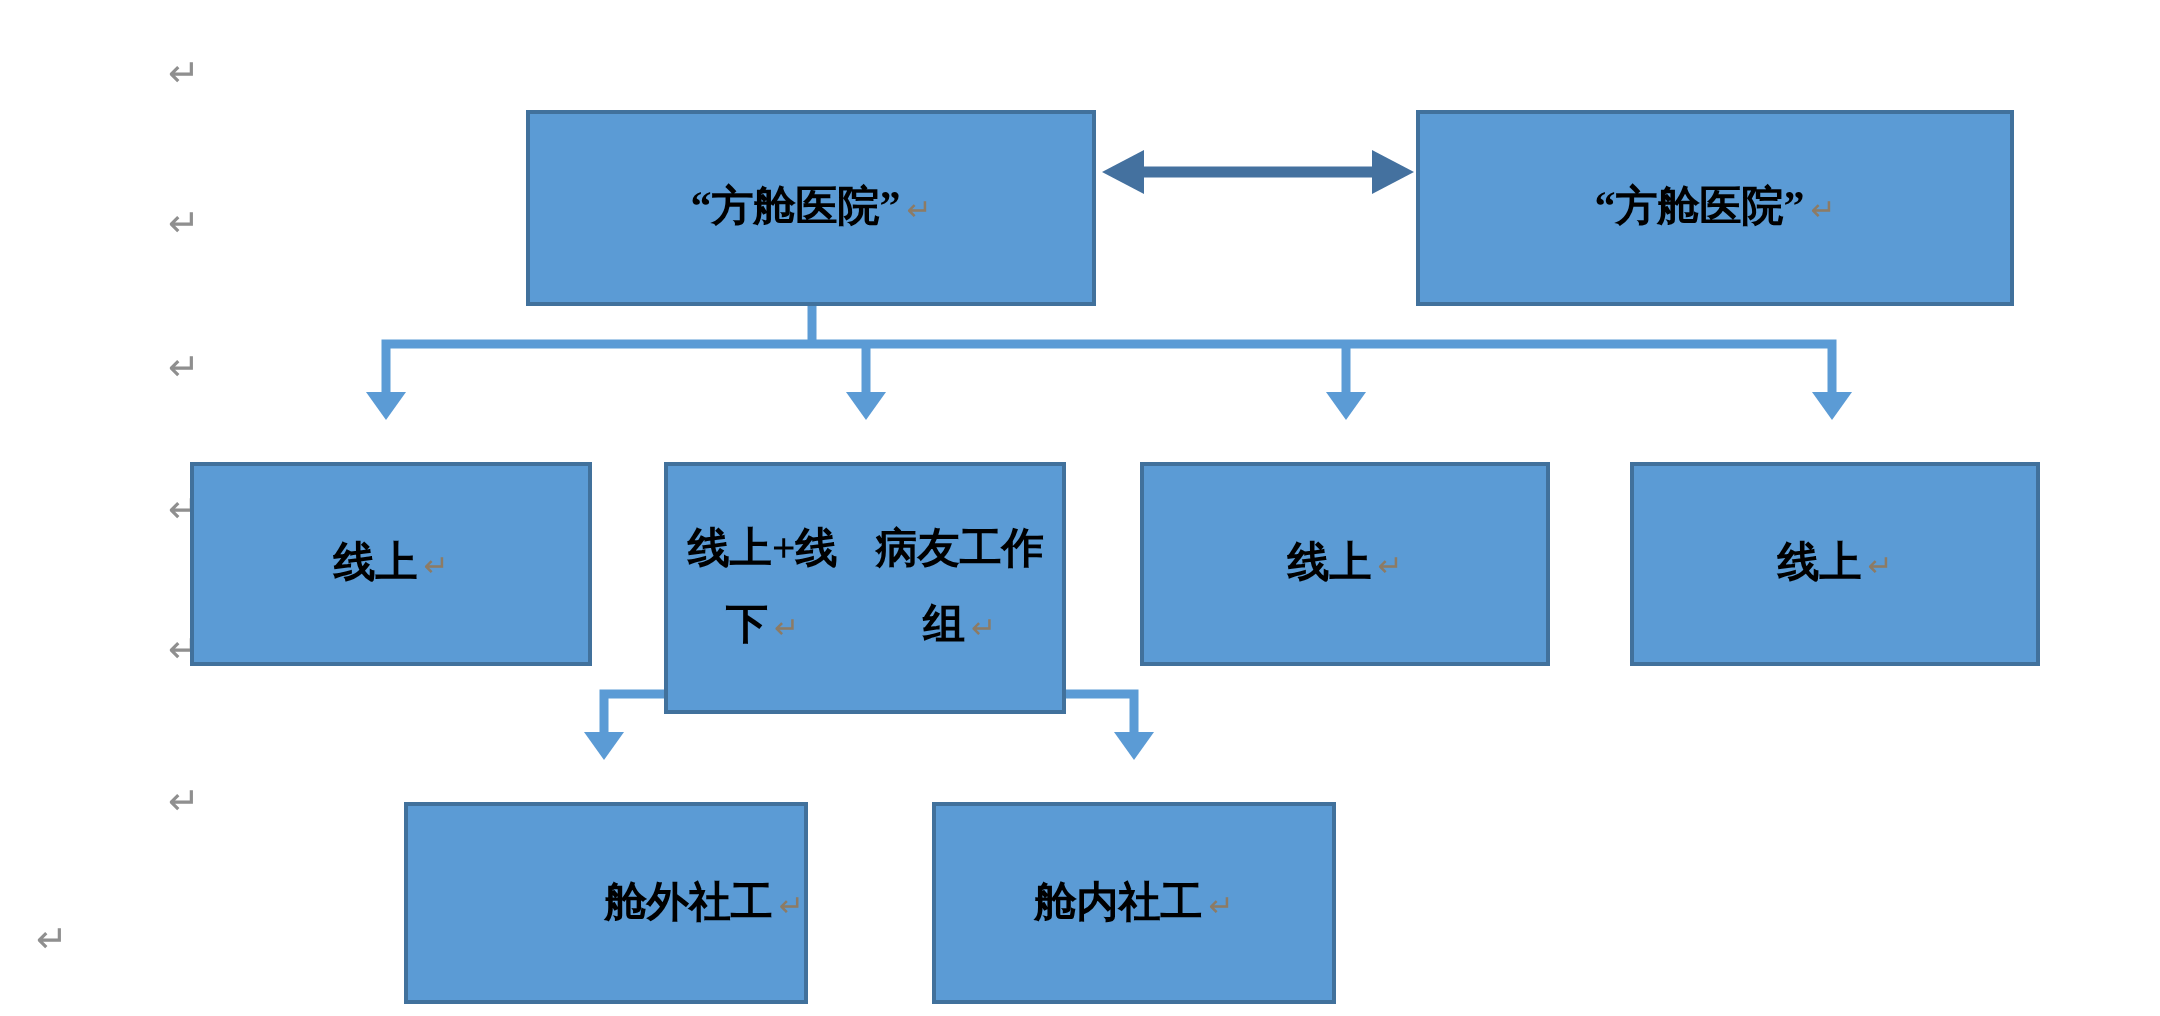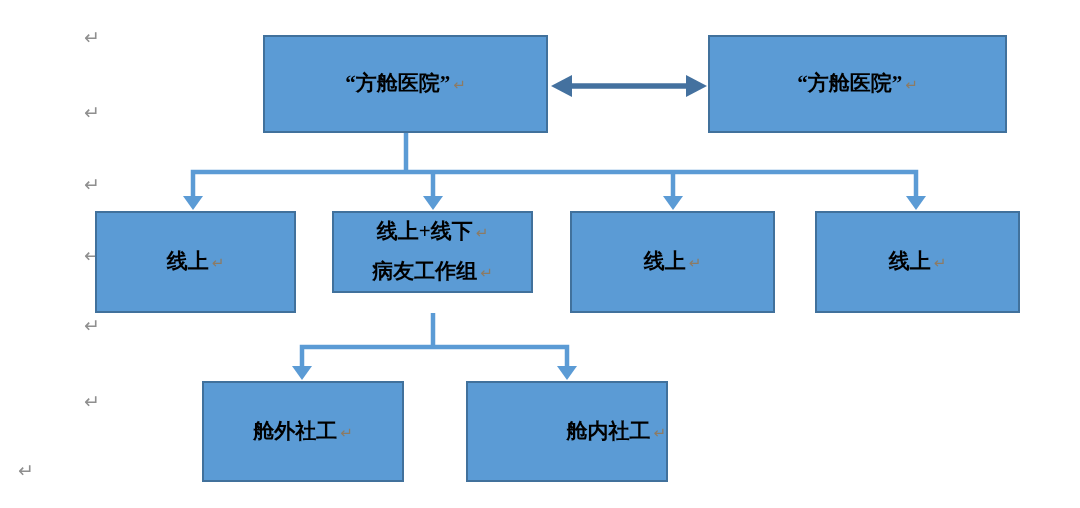--- a/index.html
+++ b/index.html
@@ -3,33 +3,34 @@
 <meta charset="utf-8">
 <style>
   html,body { margin:0; padding:0; background:#ffffff; }
   .canvas {
     position:relative; width:1080px; height:508px; background:#ffffff;
     font-family:"Liberation Serif","DejaVu Serif",serif; overflow:hidden;
   }
   
   .box {
     position:absolute; background:#5B9BD5; border:2.5px solid #41719C;
-    box-sizing:border-box; display:flex; flex-direction:column;
+    box-sizing:border-box; display:flex; 
     align-items:center; justify-content:center; text-align:center;
     color:#000; font-weight:bold; font-size:21px; line-height:38px;
     z-index:3;
+    margin-top:20px;
   }
   .b-leader   { left:263px; top:35px;  width:285px; height:98px; }
   .b-medical  { left:708px; top:35px;  width:299px; height:98px; }
   .b-volunteer{ left:95px;  top:211px; width:201px; height:102px; }
-  .b-patient  { left:332px; top:211px; width:201px; height:82px; }
+  .b-patient  { left:332px; top:211px; width:201px; height:126px; }
   .b-resource { left:570px; top:211px; width:205px; height:102px; }
   .b-clerical { left:815px; top:211px; width:205px; height:102px; }
-  .b-outside  { left:202px; top:381px; width:202px; height:101px; }
-  .b-inside   { left:466px; top:381px; width:202px; height:101px;align-items:flex-end; }
+  .b-outside  { left:202px; top:381px; width:202px; height:101px;justify-content:flex-end; }
+  .b-inside   { left:466px; top:381px; width:202px; height:101px; }
 
   
   .ret {
     color:#8D7B64; font-size:15px; font-weight:normal;
     font-family:"DejaVu Sans",sans-serif; margin-left:3px;
   }
   
   .pmark {
     position:absolute; color:#8F8F8F; font-size:19px; line-height:19px;
     font-family:"DejaVu Sans",sans-serif; z-index:1; font-weight:normal;

